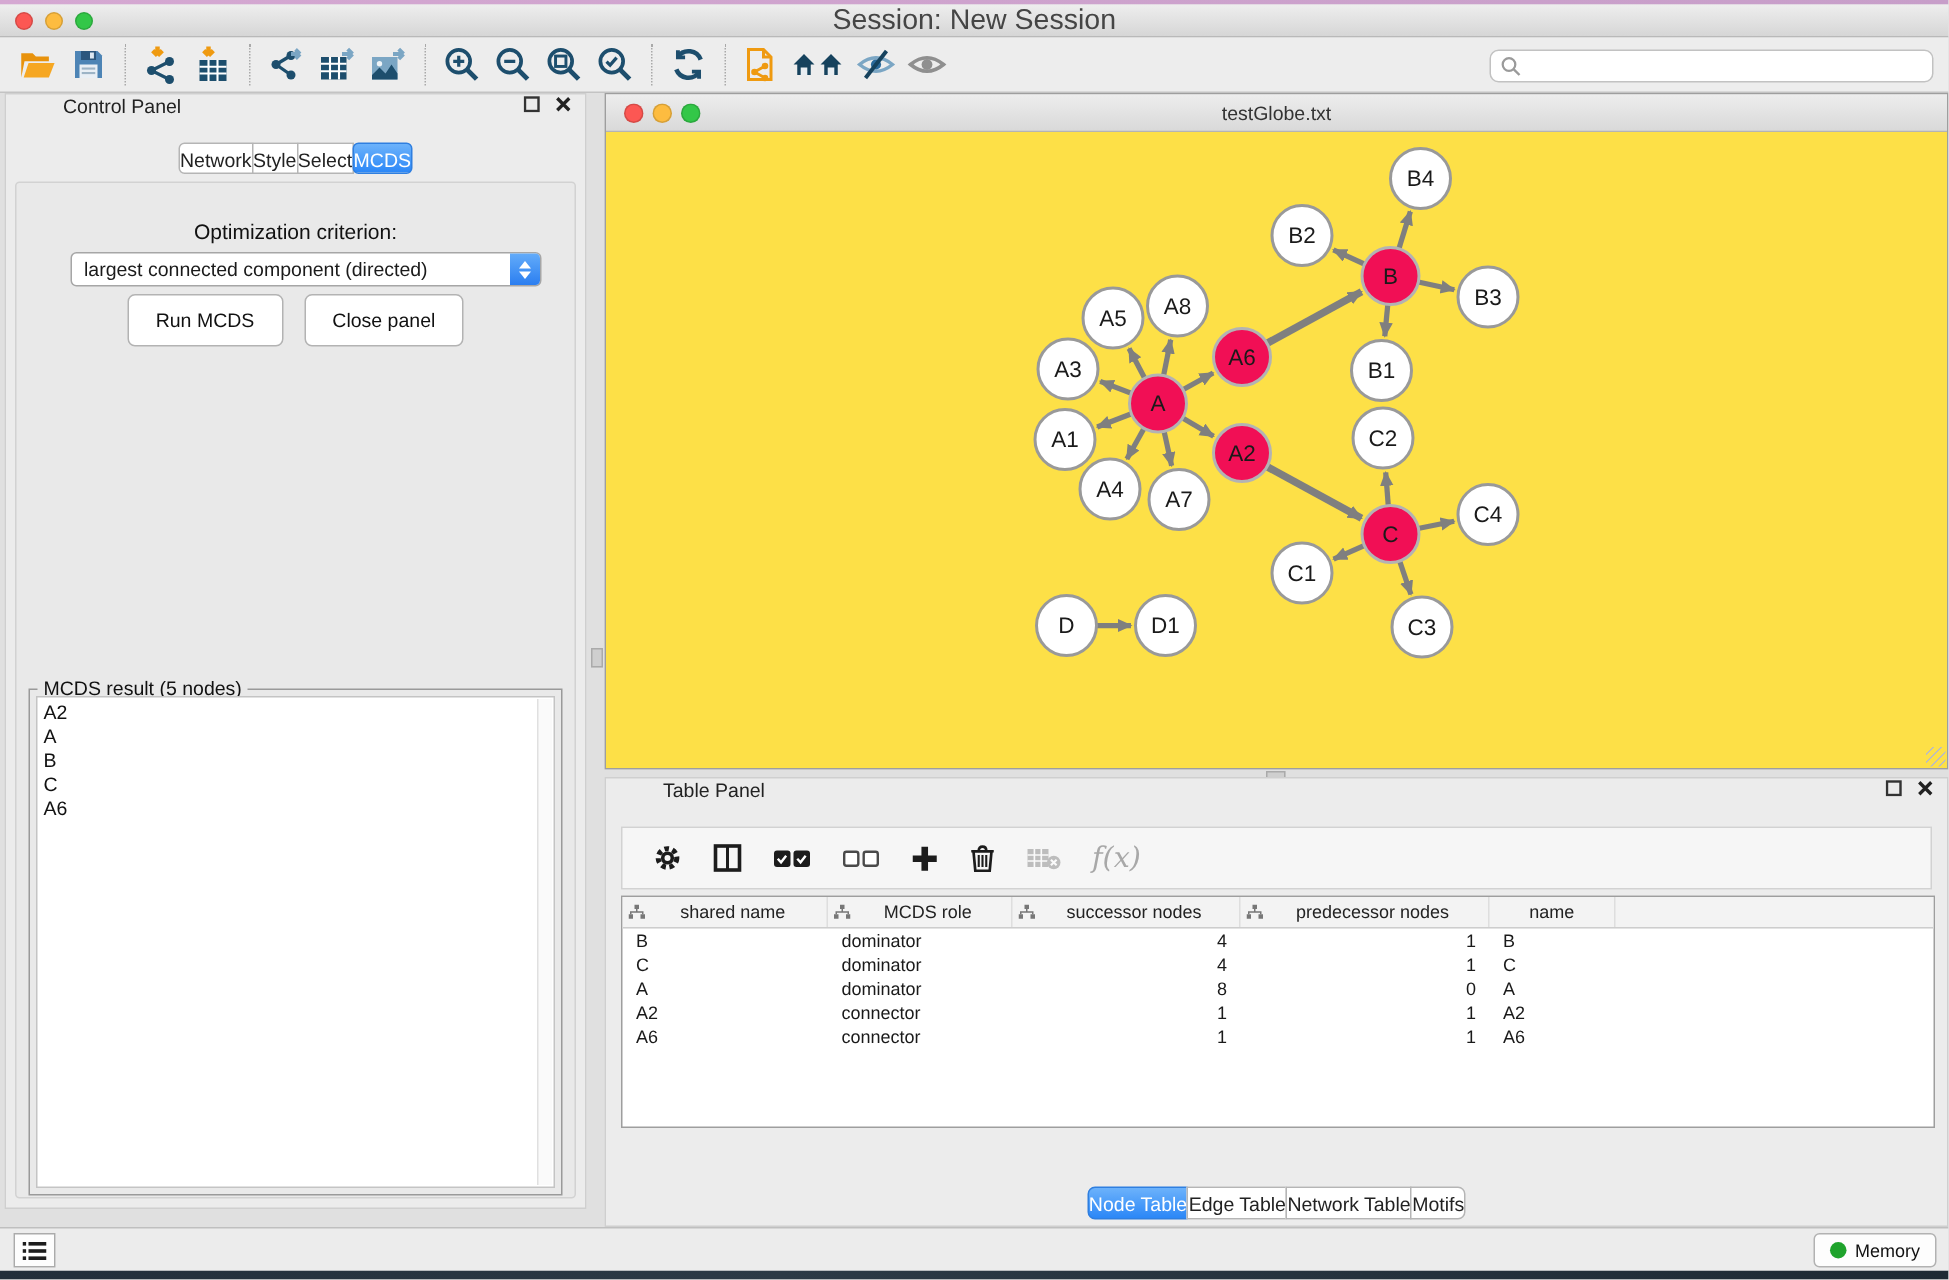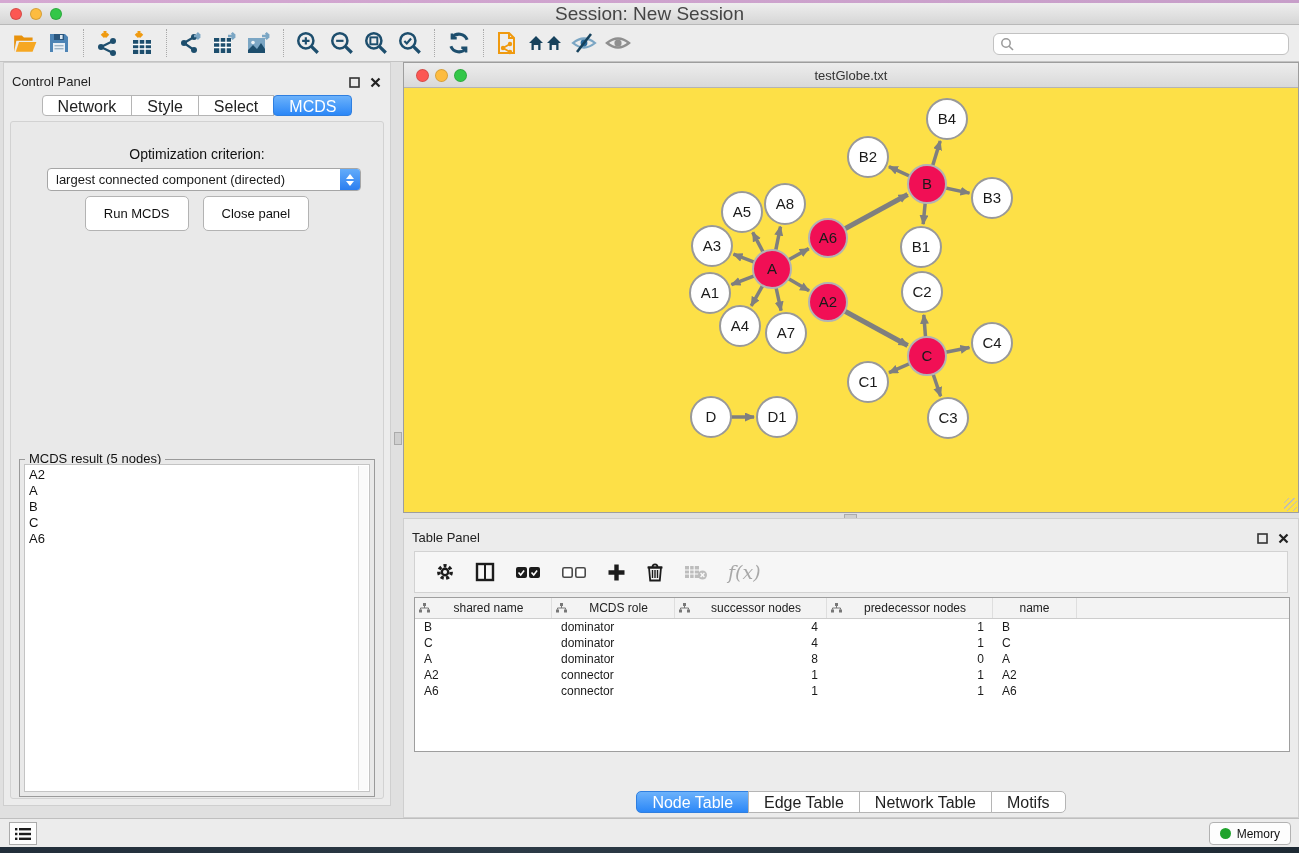--- a/index.html
+++ b/index.html
@@ -27,25 +27,25 @@
   .searchbox { position:absolute; right:10px; top:8px; width:296px; height:22px; background:#fff;
     border:1px solid #c2c2c2; border-radius:6px; display:flex; align-items:center; padding:0 6px; }
   .searchbox input { border:0; outline:0; flex:1; font-size:12px; font-family:"Liberation Sans",sans-serif; background:transparent; }
 
   
   .main { position:absolute; top:62px; left:0; right:0; height:756px; background:#e0e0e0; }
 
   
   .control-panel { position:absolute; left:3px; top:0; width:388px; height:744px;
     background:#ececec; border:1px solid #cfcfcf; }
-  .panel-head { height:26px; display:flex; align-items:flex-end; padding:0 8px; font-size:13px; color:#222; }
+  .panel-head { height:26px; display:flex; align-items:flex-start; padding:0 8px; font-size:13px; color:#222;margin-left:30px; }
   .panel-head .sp { flex:1; }
   .mini-ic { width:13px; height:13px; margin-left:8px; display:flex; align-items:center; justify-content:center; }
   .cp-tabs { display:flex; justify-content:center; margin-top:6px; }
-  .tab { height:21px; line-height:21px; padding:0 15px; font-size:16px; background:#fff;
+  .tab { height:21px; line-height:21px; padding:0 0; font-size:13px; background:#fff;
     border:1px solid #b5b5b5; margin-left:-1px; color:#222; }
   .tab.first { border-radius:4px 0 0 4px; margin-left:0; }
   .tab.sel { background:linear-gradient(#6cb2fb,#2b87f7); border-color:#2f7fe0; color:#fff; border-radius:4px; }
   .cp-content { position:absolute; left:6px; right:6px; top:58px; bottom:6px; background:#e9e9e9;
     border:1px solid #d2d2d2; border-radius:3px; }
   .opt-label { position:absolute; top:24px; left:0; right:0; text-align:center; font-size:14px; font-weight:400; color:#111; }
   .dropdown { position:absolute; left:36px; top:46px; width:314px; height:23px; background:#fff;
     border:1px solid #a6a6a6; border-radius:4px; display:flex; align-items:center; font-size:13px; }
   .dropdown .val { flex:1; padding:0 8px; white-space:nowrap; overflow:hidden; }
   .stepper { width:20px; height:21px; border-radius:0 3px 3px 0; background:linear-gradient(#63acfa,#2b7ef0);

